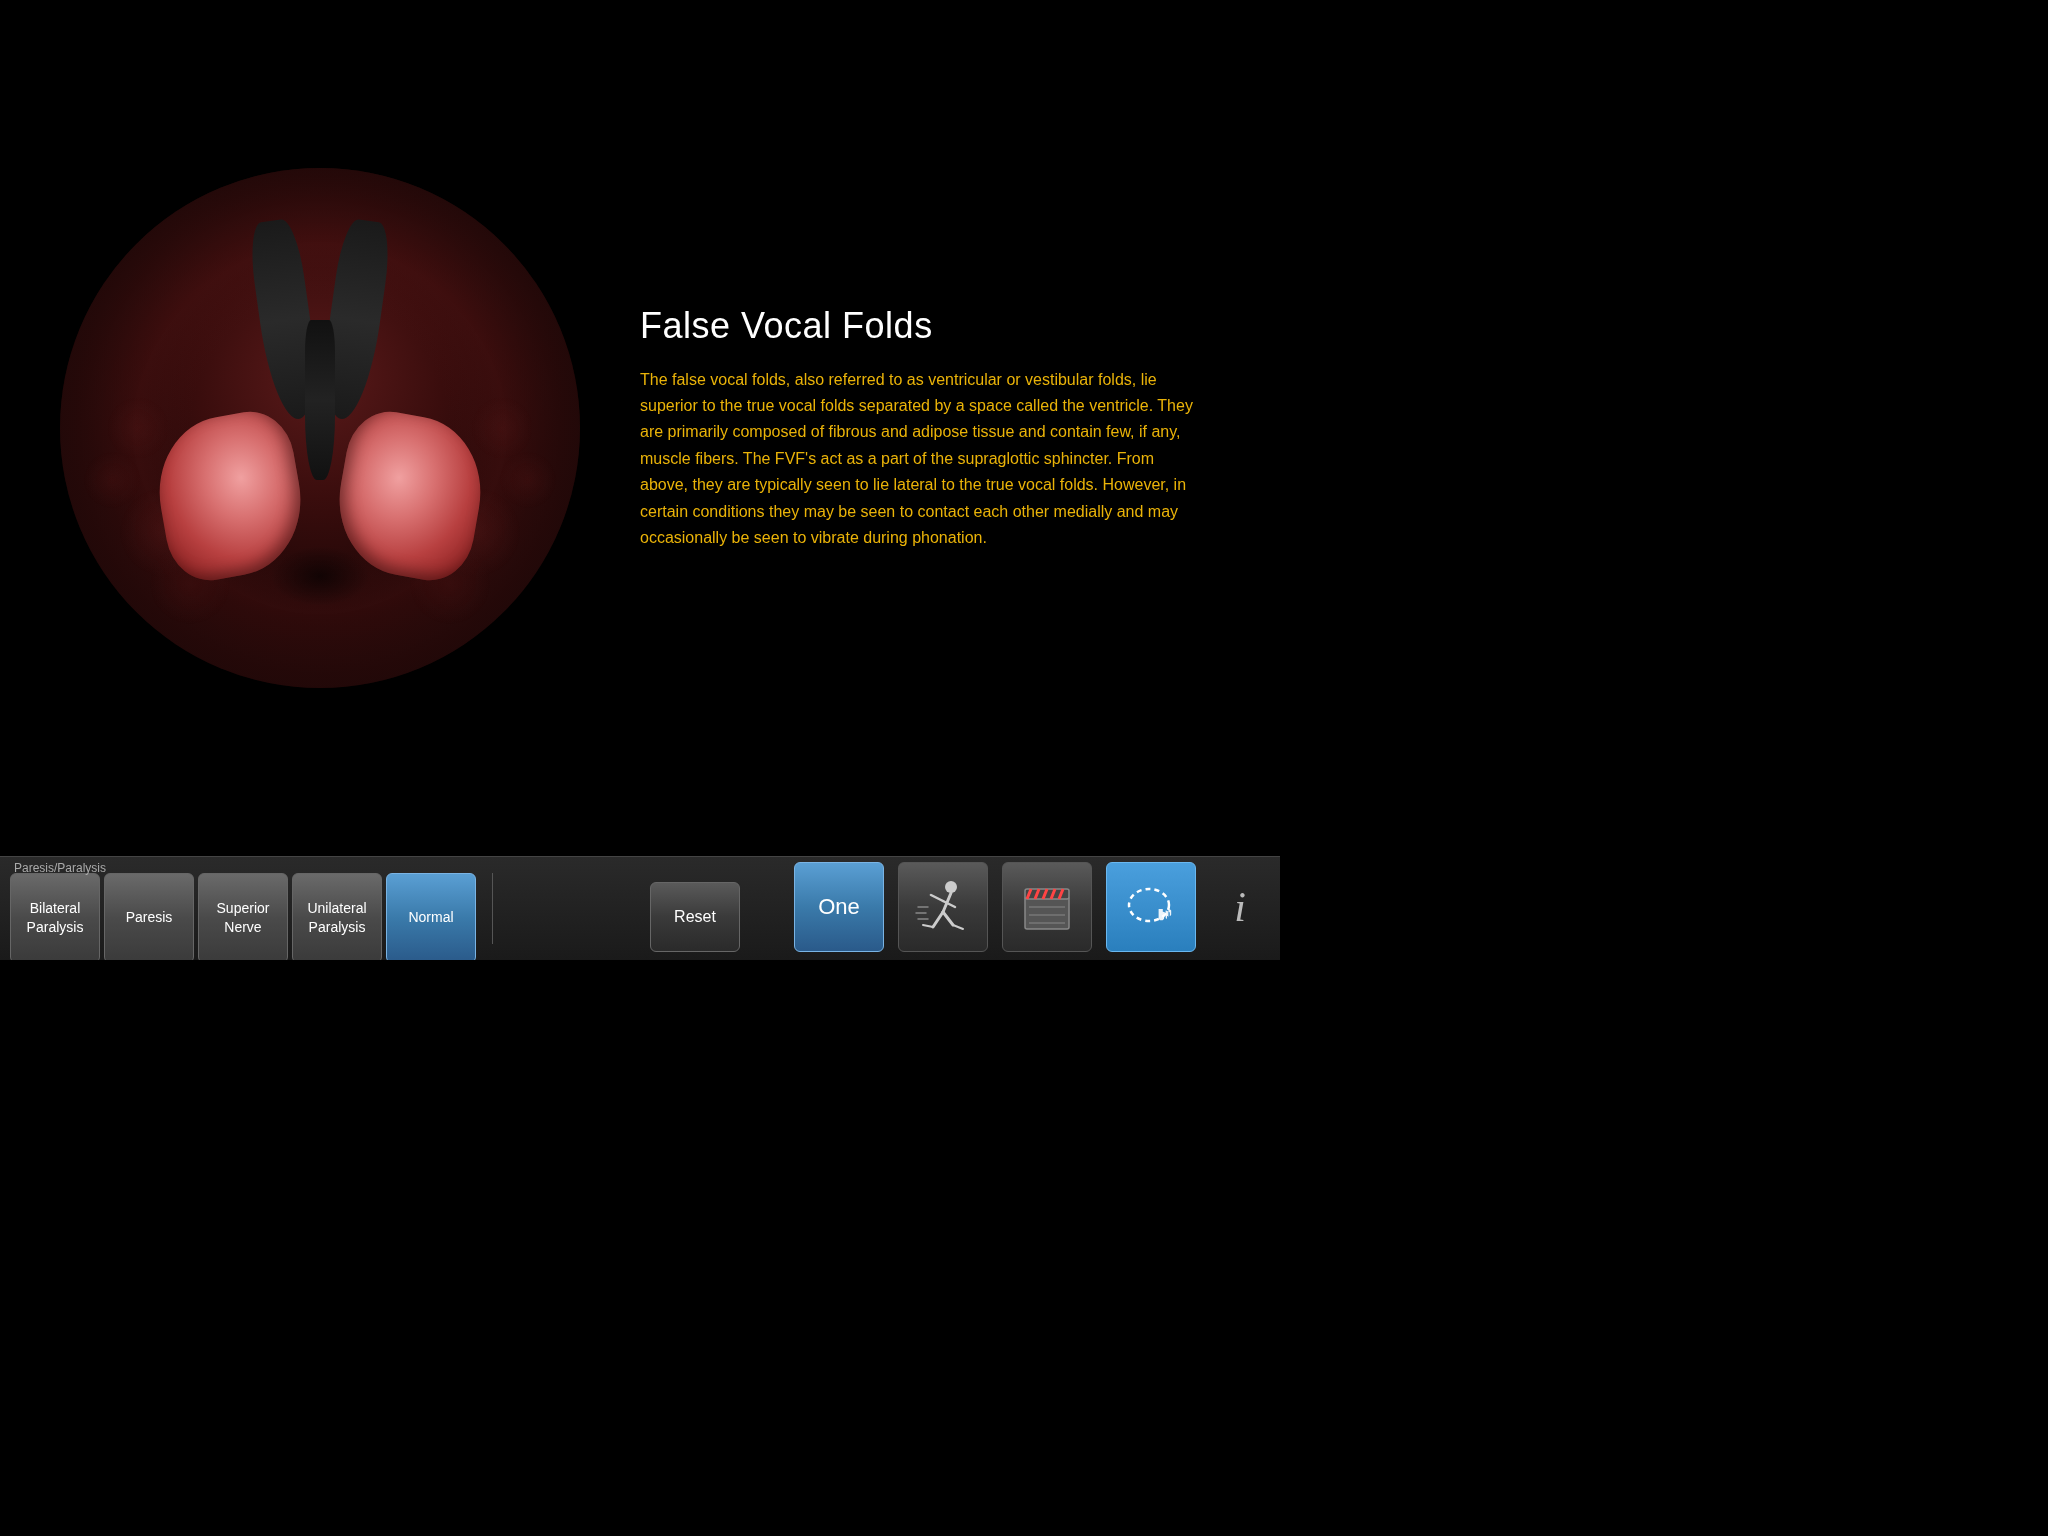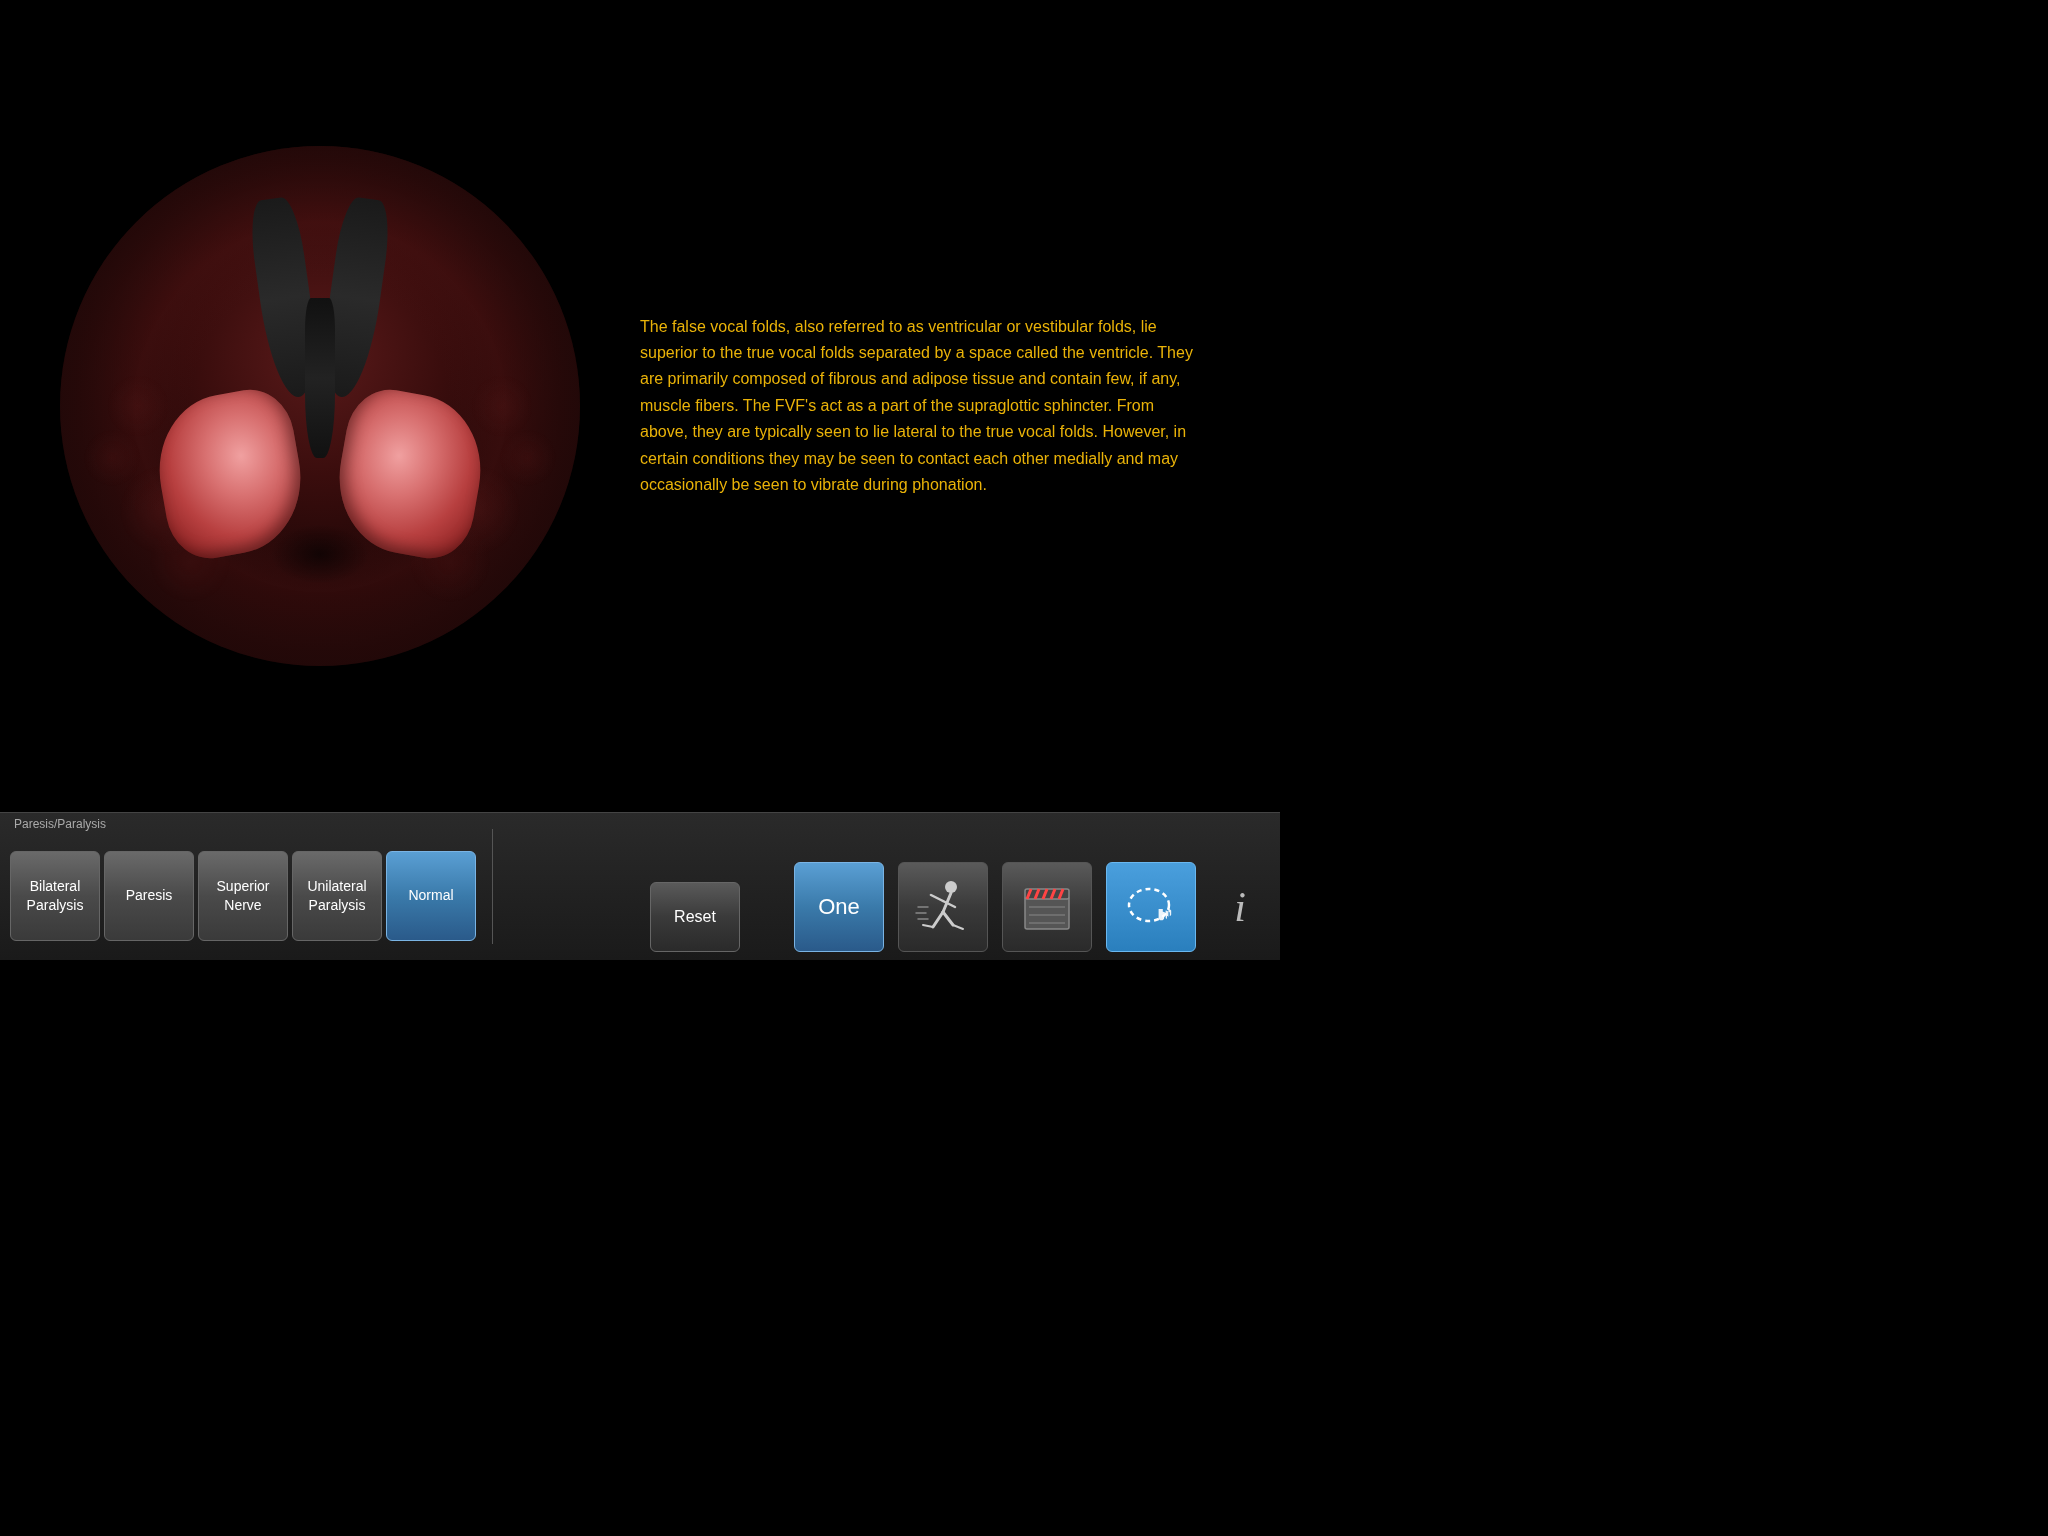--- a/index.html
+++ b/index.html
@@ -179,21 +179,21 @@
 
     .article-body {
       font-size: 16px;
       line-height: 1.65;
       color: #eab308;
       font-weight: 300;
     }
 
     
     .bottom-bar {
-      height: 148px;
+      height: 104px;
       background: linear-gradient(180deg, #2a2a2a 0%, #1a1a1a 100%);
       border-top: 1px solid #444;
       display: flex;
       align-items: stretch;
       padding: 8px 10px;
       gap: 6px;
       position: relative;
     }
 
     .section-label {
@@ -337,20 +337,21 @@
 
         <div class="vocal-area">
           <div class="fold-left"></div>
           <div class="fold-right"></div>
           <div class="ary-shadow"></div>
         </div>
       </div>
     </div>
 
     <div class="text-section">
+      <h1 class="article-title">False Vocal Folds</h1>
       <p class="article-body">The false vocal folds, also referred to as ventricular or vestibular folds, lie superior to the true vocal folds separated by a space called the ventricle.  They are primarily composed of fibrous and adipose tissue and contain  few, if any, muscle fibers.  The FVF's act as a part of the supraglottic sphincter.  From above, they are typically seen to lie lateral to the true vocal folds.  However, in certain  conditions they may be seen to contact each other medially and may occasionally be seen to vibrate during phonation.</p>
     </div>
   </div>
 
   <div class="bottom-bar">
     <span class="section-label">Paresis/Paralysis</span>
 
     <div class="condition-buttons">
       <button class="cond-btn">Bilateral<br>Paralysis</button>
       <button class="cond-btn">Paresis</button>

